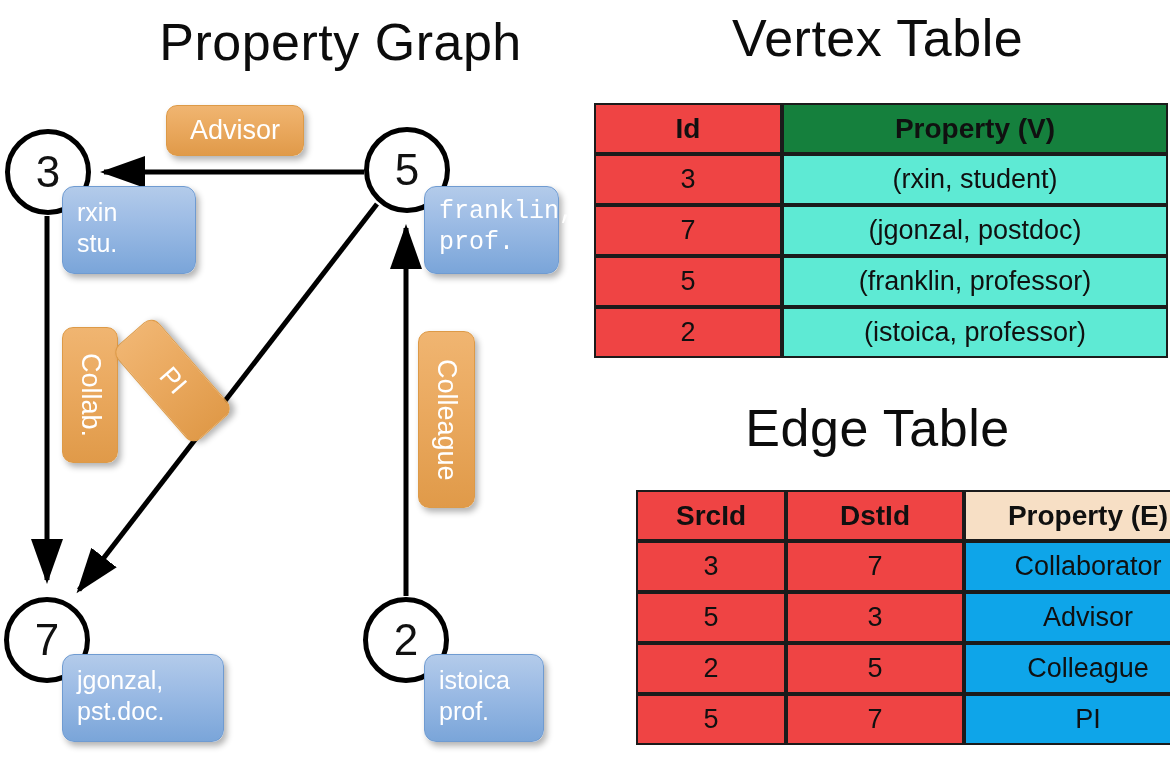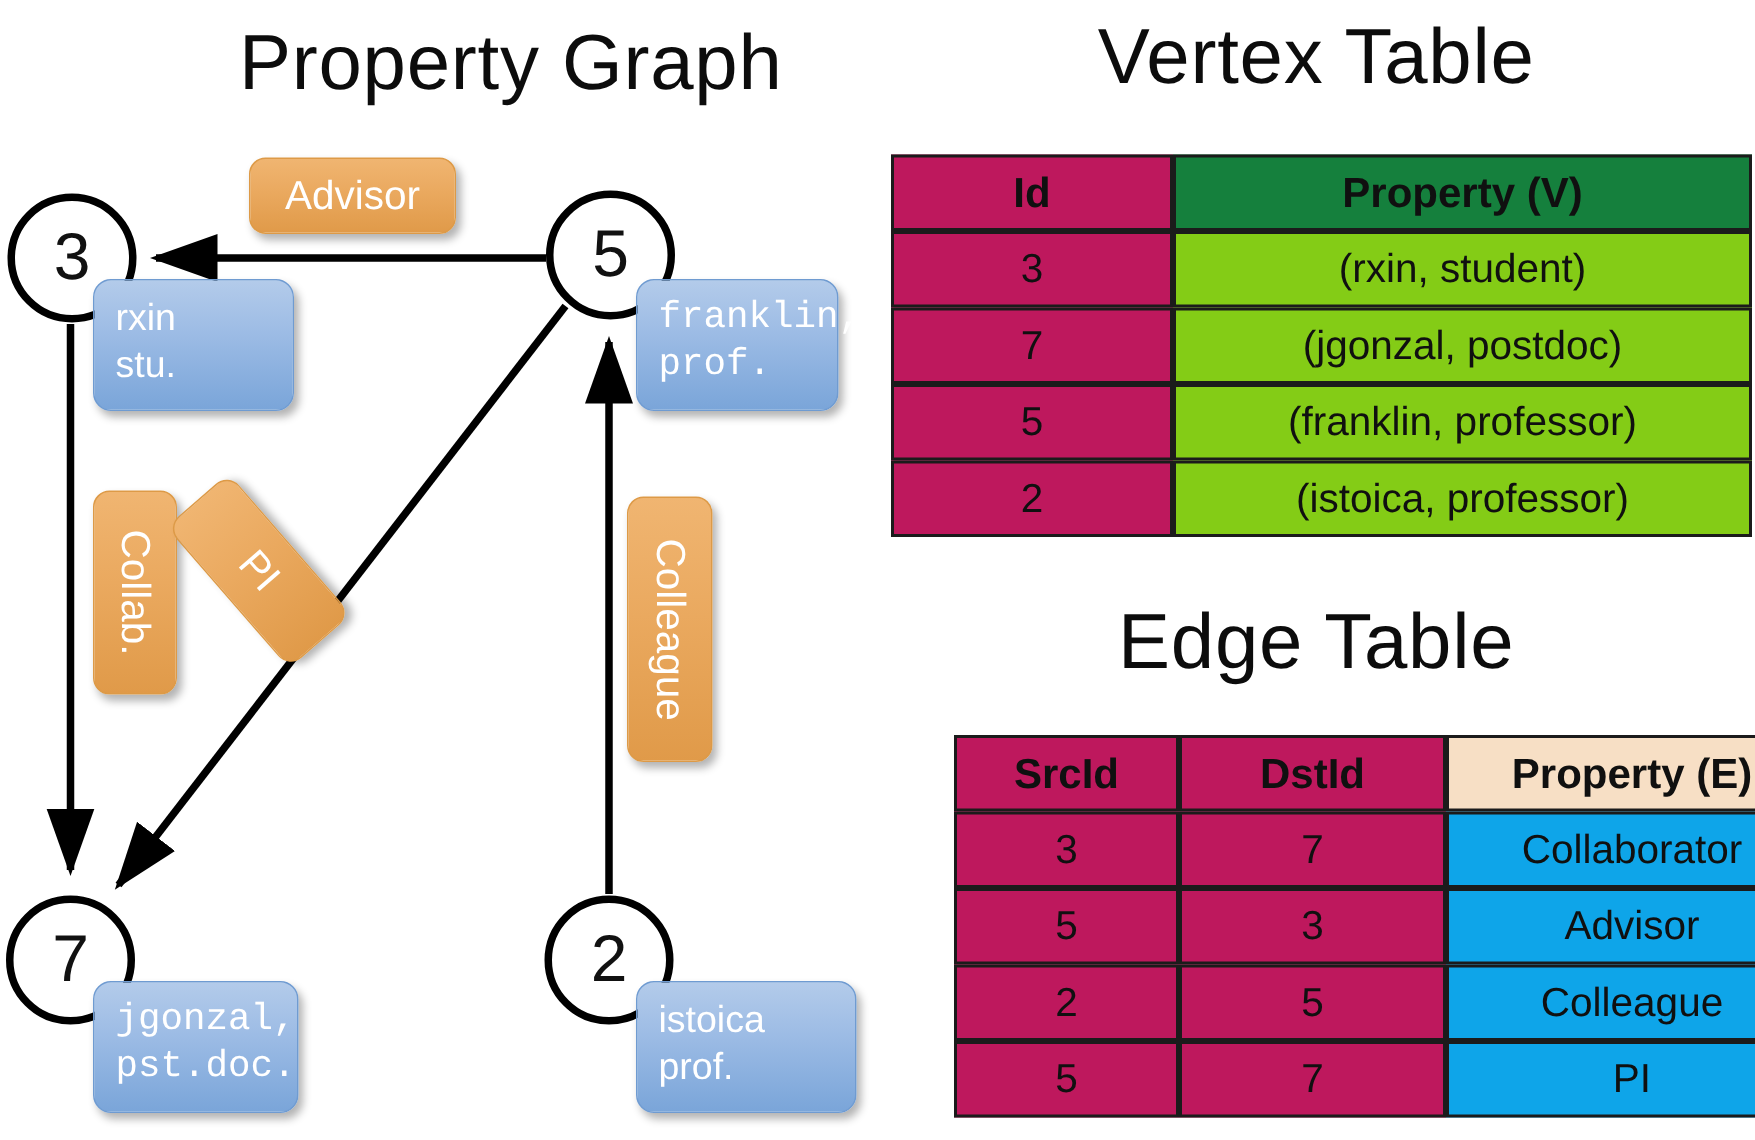--- a/index.html
+++ b/index.html
@@ -98,28 +98,28 @@
   }
   .tbl td, .tbl th {
     border: 2px solid #1b1b1b;
     text-align: center;
     font-family: "Liberation Sans", sans-serif;
     font-weight: 300;
     font-size: 27px;
     color: #101010;
     padding: 0;
     height: 47px;
-    background: #be185d;
+    background: #ef4444;
   }
   .tbl th { font-weight: 700; font-size: 28px; }
 
   #vertex-table { left: 594px; top: 103px; width: 574px; }
   #vertex-table col.c-id   { width: 188px; }
   #vertex-table col.c-prop { width: 386px; }
-  #vertex-table .prop-cell { background: #84cc16; }
+  #vertex-table .prop-cell { background: #5eead4; }
   #vertex-table th.prop-head { background: #15803d; }
 
   #edge-table { left: 592px; top: 490px; width: 576px; padding-left: 44px; }
   #edge-table col.c-src  { width: 150px; }
   #edge-table col.c-dst  { width: 178px; }
   #edge-table col.c-eprop{ width: 248px; }
   #edge-table .eprop-cell { background: #0ea5e9; }
   #edge-table th.eprop-head { background: #f7dfc5; }
 </style>
 </head>
@@ -160,26 +160,26 @@
   <div class="prop-box" style="left:62px; top:186px; width:134px; height:88px;">
     <div>rxin</div>
     <div>stu.</div>
   </div>
 
   <div class="prop-box" style="left:424px; top:186px; width:135px; height:88px;font-family:Liberation Mono, monospace;">
     <div>franklin,</div>
     <div>prof.</div>
   </div>
 
-  <div class="prop-box" style="left:62px; top:654px; width:137px; height:88px;font-family:Liberation Mono, monospace;">
+  <div class="prop-box" style="left:62px; top:654px; width:162px; height:88px;">
     <div>jgonzal,</div>
     <div>pst.doc.</div>
   </div>
 
-  <div class="prop-box" style="left:424px; top:654px; width:147px; height:88px;">
+  <div class="prop-box" style="left:424px; top:654px; width:120px; height:88px;">
     <div>istoica</div>
     <div>prof.</div>
   </div>
 
   <div class="edge-label" style="left:166px; top:105px; width:138px; height:51px;">Advisor</div>
 
   <div class="edge-label rot90" style="left:62px; top:327px; width:56px; height:136px;">Collab.</div>
 
   <div class="edge-label rot90" style="left:145px; top:318px; width:55px; height:125px; transform:rotate(-41deg);">PI</div>
 

